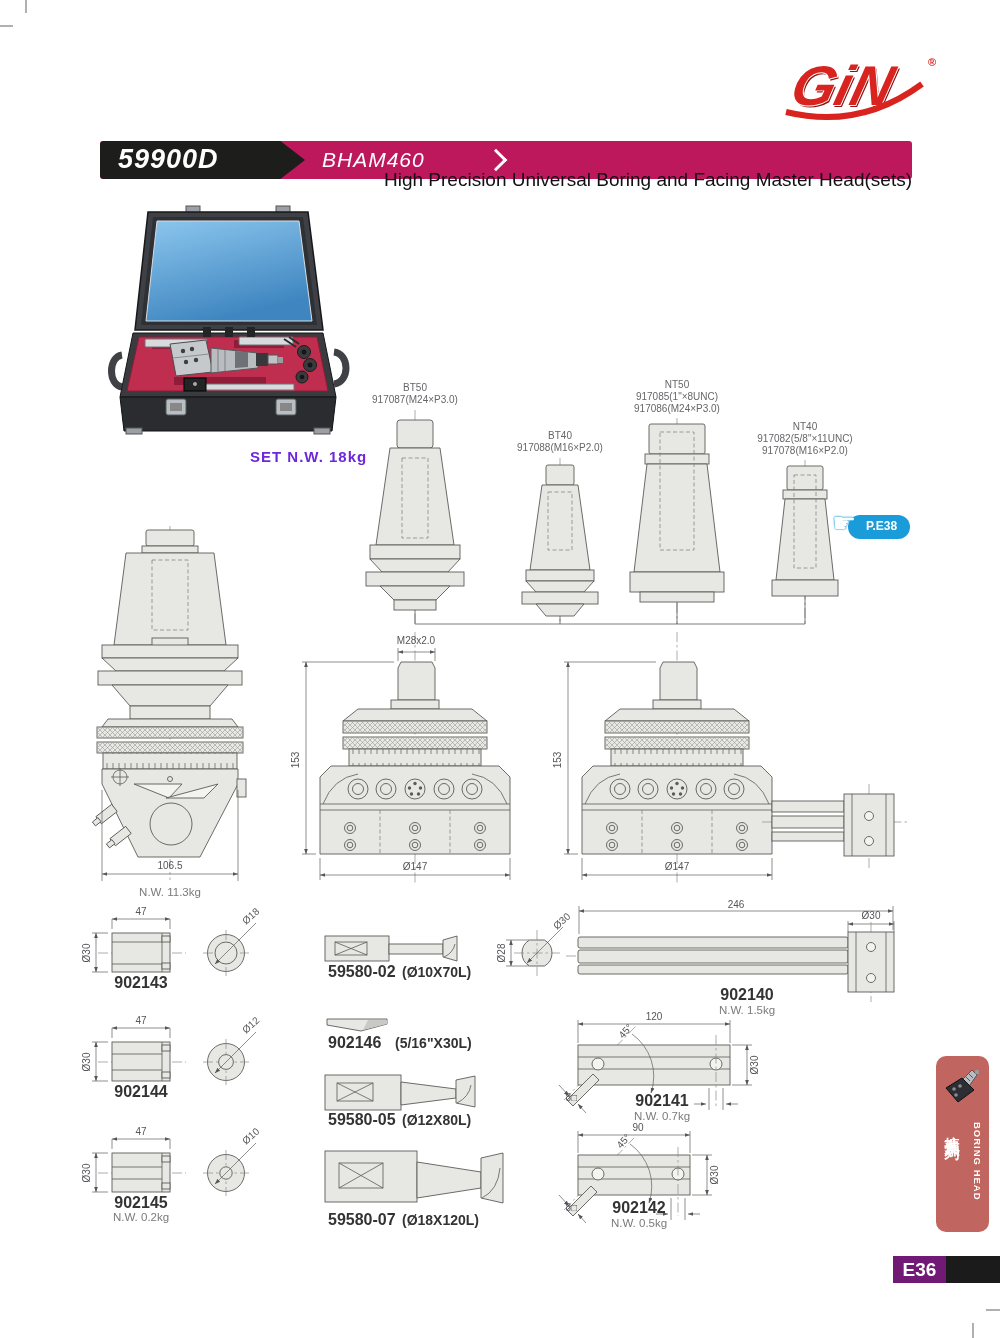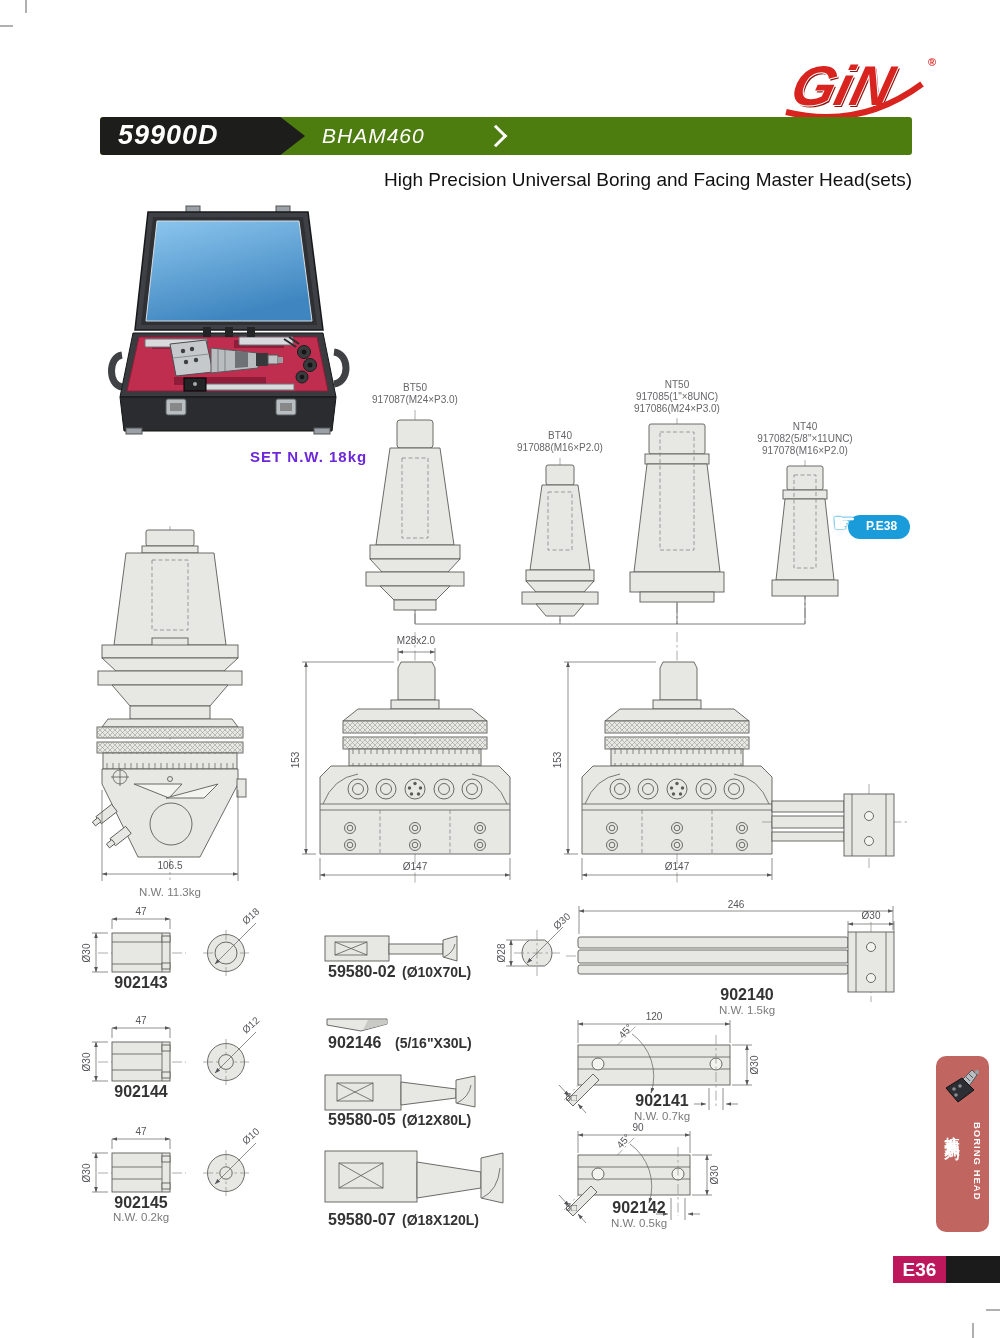--- a/index.html
+++ b/index.html
@@ -1,21 +1,21 @@
 <!DOCTYPE html>
 <html><head>
 <meta charset="utf-8">
 <style>
   html,body{margin:0;padding:0;}
   body{width:1000px;height:1338px;position:relative;background:#fff;
        font-family:"Liberation Sans",sans-serif;overflow:hidden;}
   .crop{background:#b0b0b0;position:absolute;}
 
   
-  .hdr{position:absolute;left:100px;top:117px;width:812px;height:38px;background:#4d7c0f;border-radius:3px;}
+  .hdr{position:absolute;left:100px;top:141px;width:812px;height:38px;background:#be185d;border-radius:3px;}
   .hdr-black{position:absolute;left:0;top:0;width:205px;height:38px;background:#1d1d1b;
              border-radius:4px 0 0 4px;
              clip-path:polygon(0 0,88% 0,100% 50%,88% 100%,0 100%);}
   .hdr-model{position:absolute;left:18px;top:3px;color:#fff;font-size:27px;font-weight:bold;font-style:italic;letter-spacing:1px;}
   .hdr-series{position:absolute;left:222px;top:7px;color:#fff;font-size:21px;font-weight:normal;font-style:italic;letter-spacing:1px;}
   .hdr-chev{position:absolute;left:388px;top:11px;width:13px;height:13px;
             border-top:3px solid #fff;border-right:3px solid #fff;transform:rotate(45deg);}
   .hdr-zh{position:absolute;left:420px;top:4px;color:#fff;font-size:26px;font-weight:bold;letter-spacing:2px;}
   .subt{position:absolute;right:88px;top:169px;font-size:19px;font-weight:normal;color:#111;}
 
@@ -28,21 +28,21 @@
   .pref-hand{position:absolute;left:-3px;top:-6px;font-size:27px;color:#fff;
              text-shadow:0 0 1px #199cd9,0 0 1px #199cd9,0 0 2px #199cd9;z-index:2;}
 
   
   .tab{position:absolute;left:936px;top:1056px;width:53px;height:176px;background:#c0655f;border-radius:10px;}
   .tab-en{position:absolute;right:6px;top:66px;writing-mode:vertical-rl;color:#fff;
           font-size:9.5px;font-weight:bold;letter-spacing:1px;height:120px;}
   .tab-zh{position:absolute;left:6px;top:68px;writing-mode:vertical-rl;text-orientation:upright;
           color:#fff;font-size:15px;font-weight:bold;letter-spacing:3px;height:120px;}
 
-  .pgno{position:absolute;left:893px;top:1256px;width:53px;height:27px;background:#be185d;
+  .pgno{position:absolute;left:893px;top:1256px;width:53px;height:27px;background:#701a75;
         color:#fff;font-size:19px;font-weight:bold;text-align:center;line-height:27px;}
   .pgbar{position:absolute;left:946px;top:1256px;width:54px;height:27px;background:#1b1b1b;}
 
   svg{position:absolute;}
   svg text{font-family:"Liberation Sans",sans-serif;}
   .fg{fill:#e7e7e3;stroke:#5b5b58;stroke-width:0.9;}
   .fgw{fill:#f3f3f0;stroke:#5b5b58;stroke-width:0.9;}
   .ln{stroke:#5b5b58;stroke-width:0.8;fill:none;}
   .cl{stroke:#8a8a88;stroke-width:0.7;fill:none;stroke-dasharray:10 3 2.5 3;}
   .hid{stroke:#7a7a78;stroke-width:0.7;fill:none;stroke-dasharray:4 2.5;}

